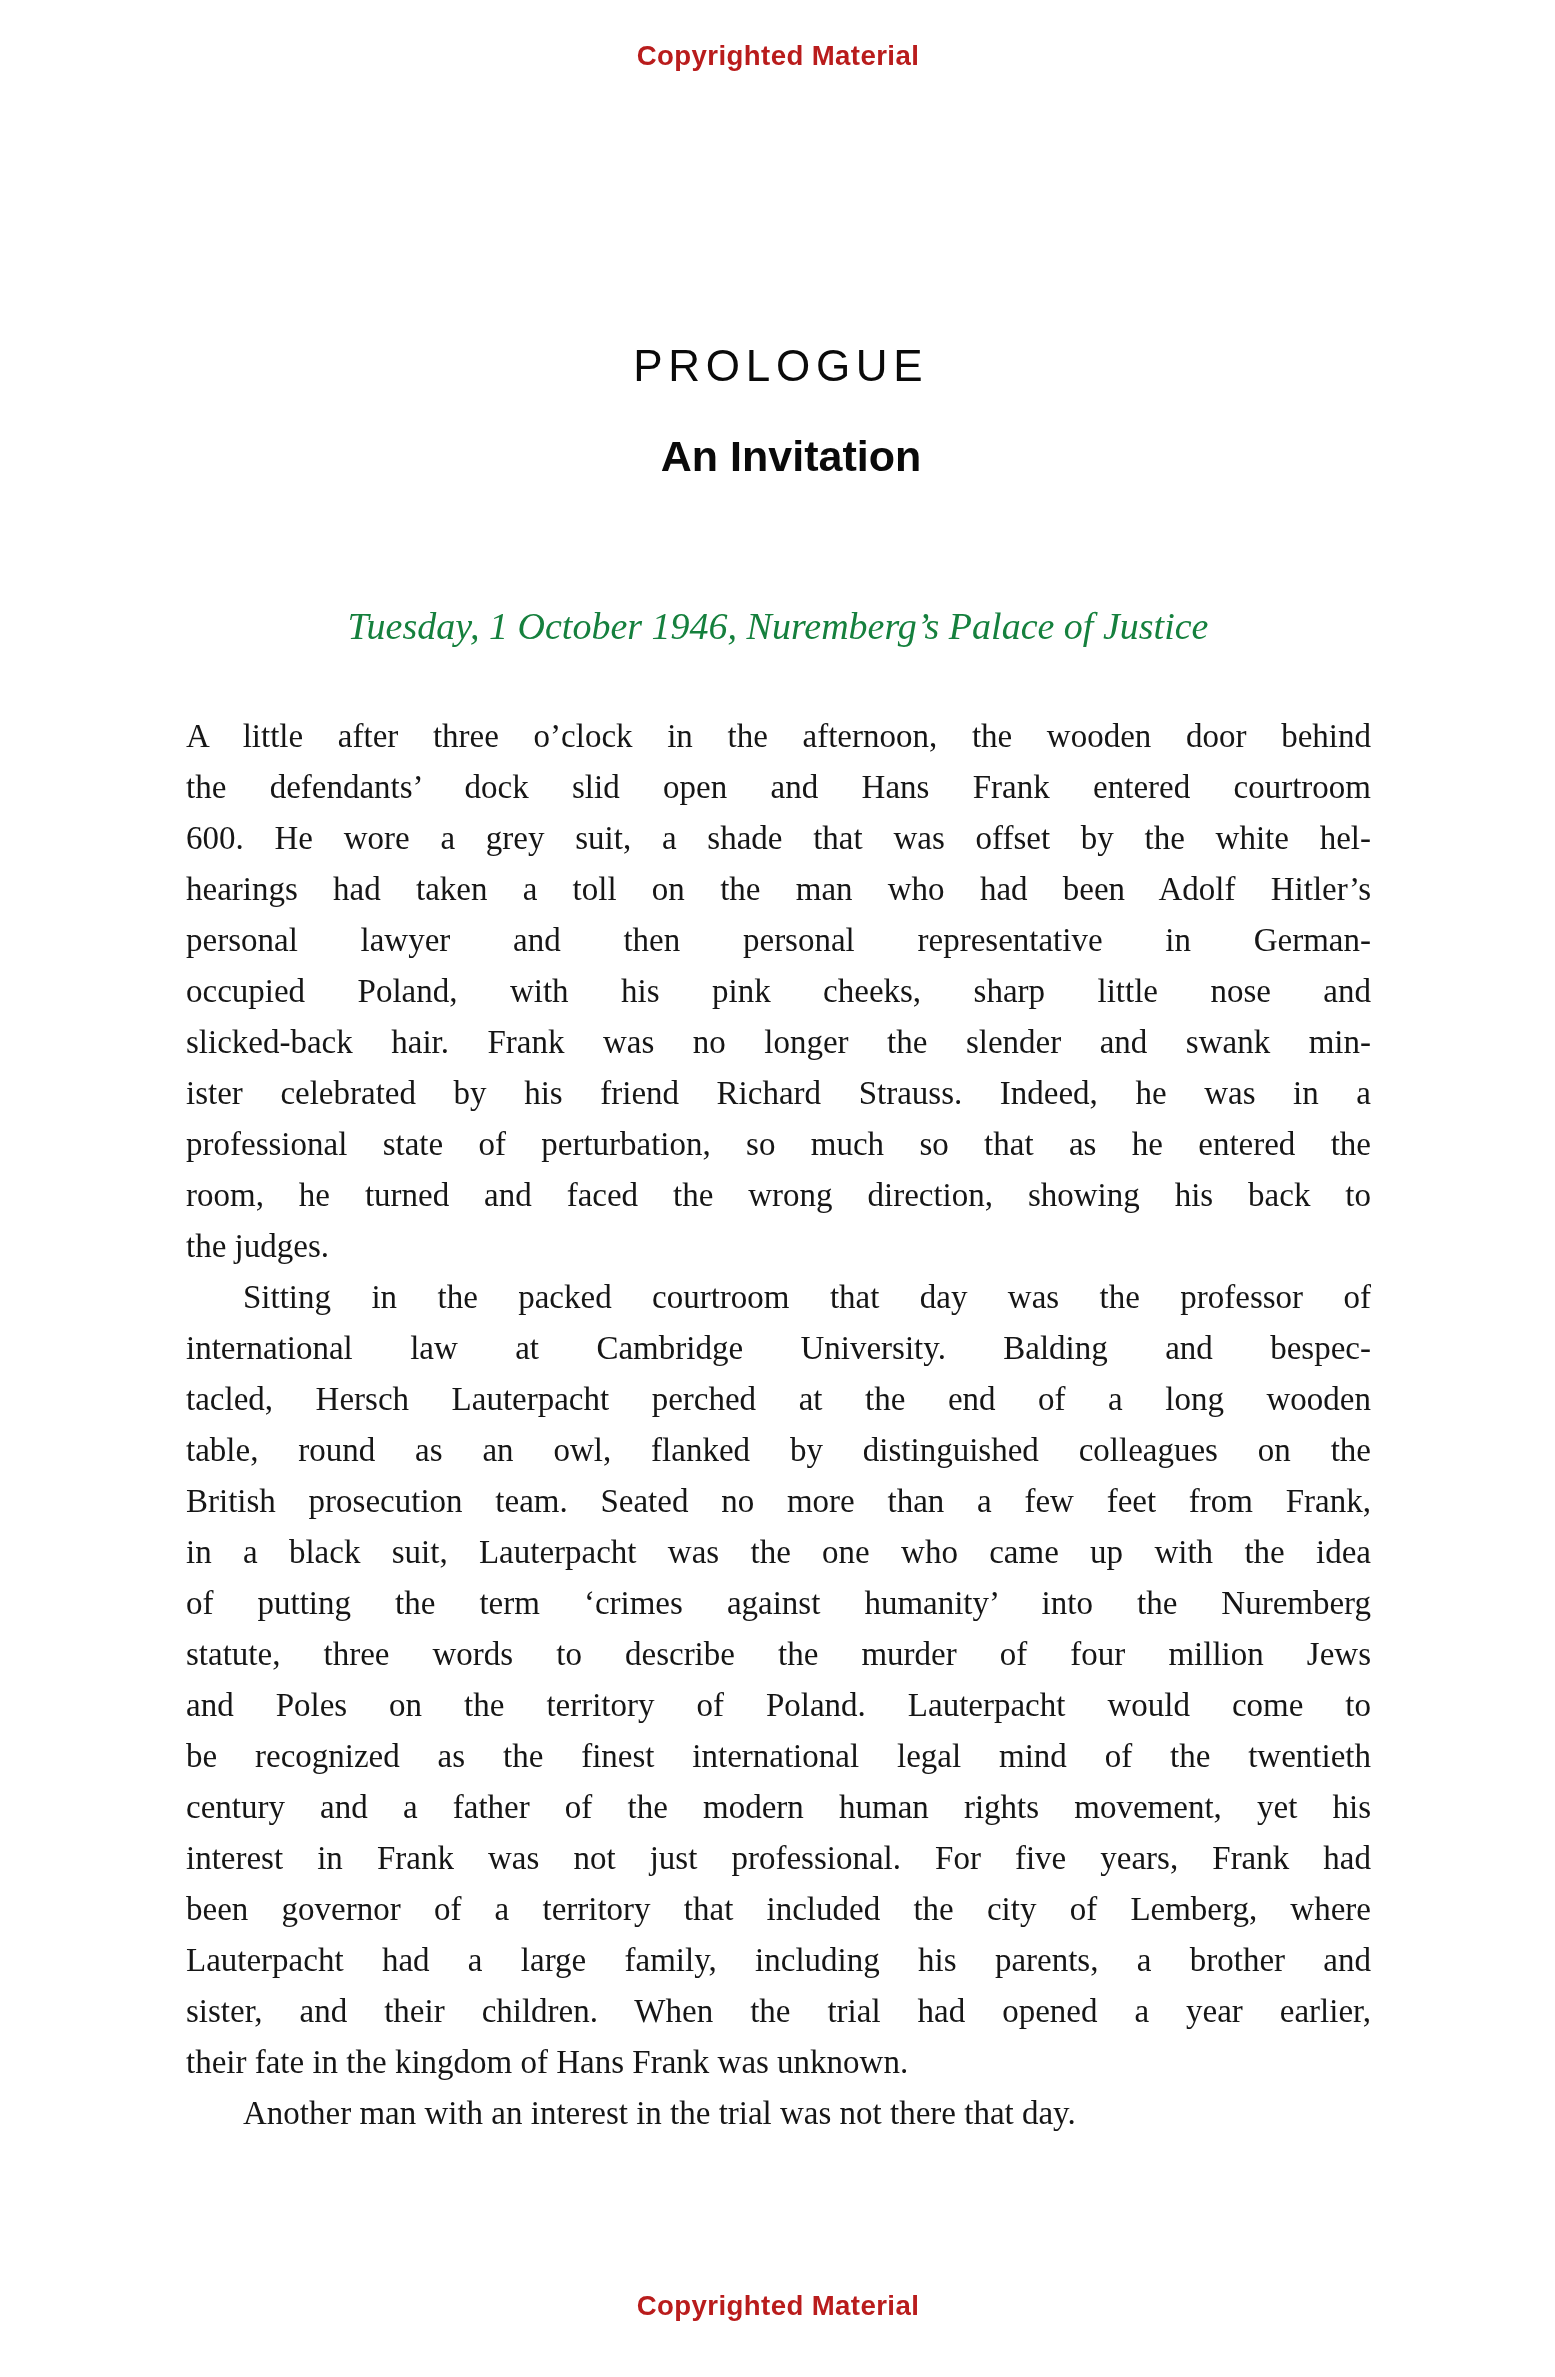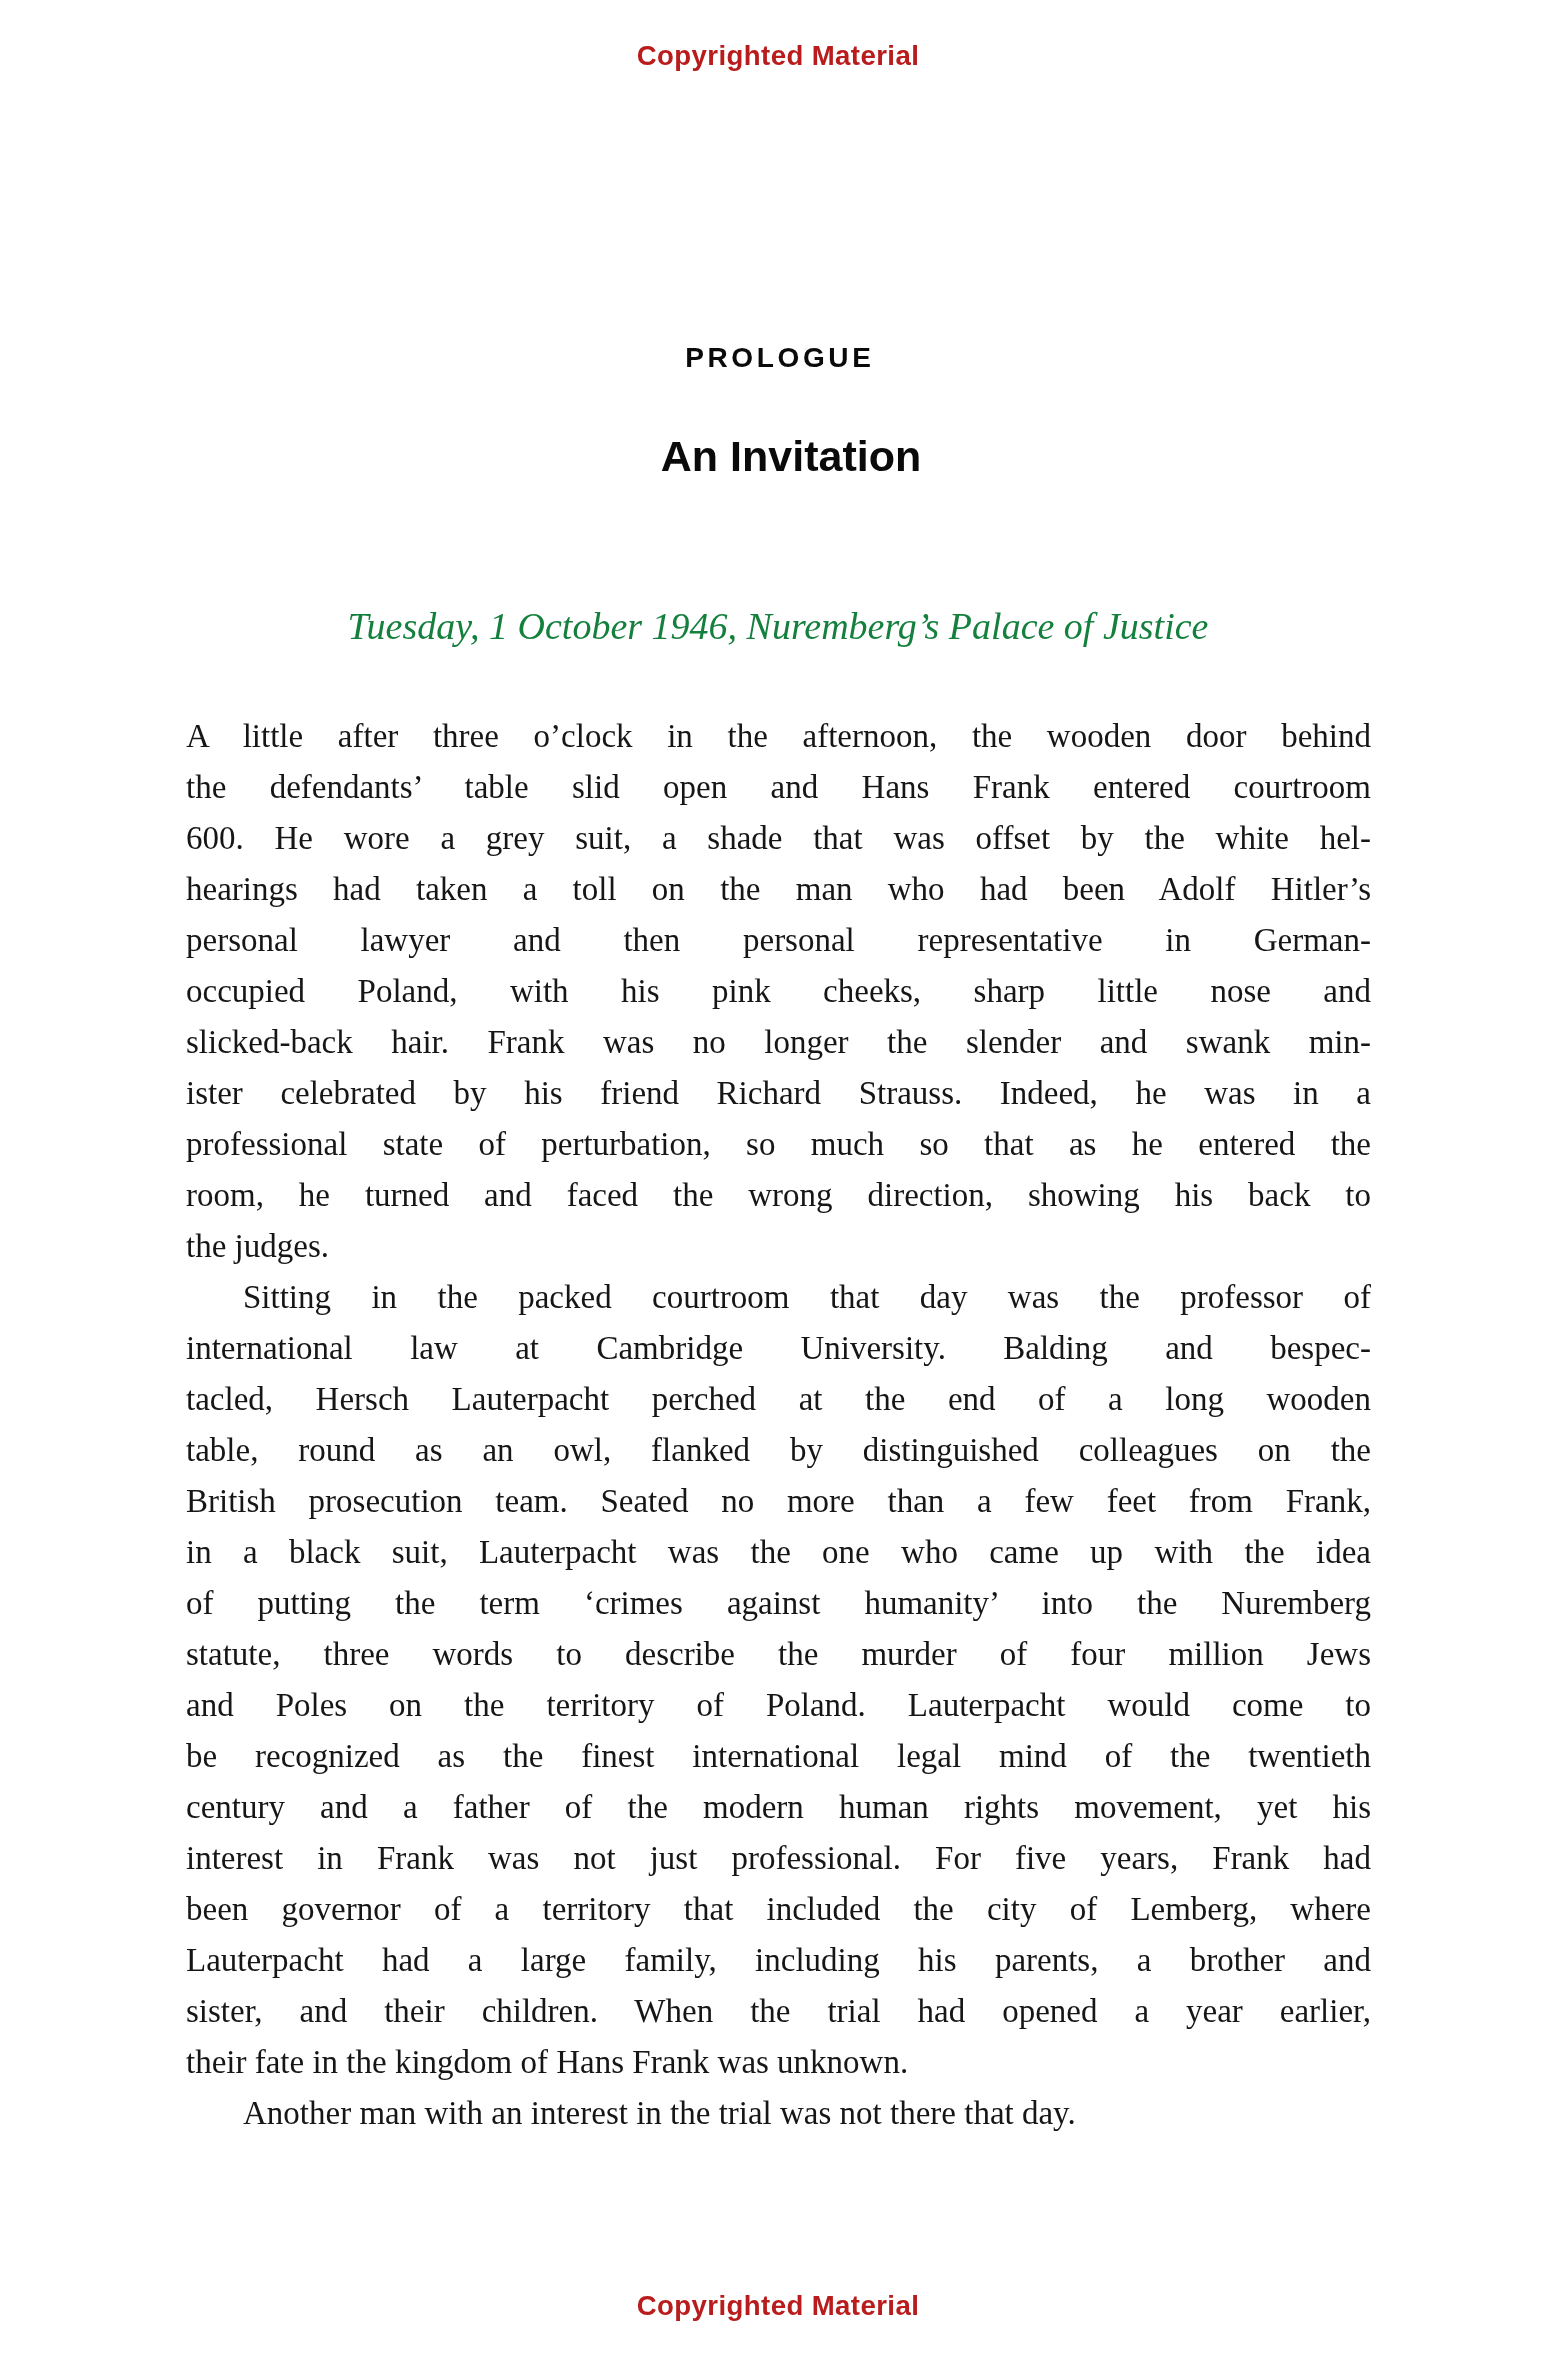--- a/index.html
+++ b/index.html
@@ -28,22 +28,22 @@
   .copyright.top { top: 42px; }
   .copyright.bottom { top: 2292px; }
   .heading {
     position: absolute;
     top: 344px;
     left: 0;
     width: 100%;
     margin: 0;
     text-align: center;
     font-family: "Liberation Sans", sans-serif;
-    font-weight: bold;
-    font-size: 28px;
+    font-weight: normal;
+    font-size: 44px;
     line-height: 1;
     letter-spacing: 0.13em;
     text-indent: 0.13em;
     color: #0a0a0a;
   }
   .subheading {
     position: absolute;
     top: 420px;
     left: 0;
     width: 100%;
@@ -90,21 +90,21 @@
   <div class="copyright top">Copyrighted Material</div>
 
   <h1 class="heading">PROLOGUE</h1>
 
   <h2 class="subheading">An Invitation</h2>
 
   <div class="dateline">Tuesday, 1 October 1946, Nuremberg’s Palace of Justice</div>
 
   <div class="body-text">
       <div class="line just">A little after three o’clock in the afternoon, the wooden door behind</div>
-      <div class="line just">the defendants’ table slid open and Hans Frank entered courtroom</div>
+      <div class="line just">the defendants’ dock slid open and Hans Frank entered courtroom</div>
       <div class="line just">600. He wore a grey suit, a shade that was offset by the white hel-</div>
       <div class="line just">hearings had taken a toll on the man who had been Adolf Hitler’s</div>
       <div class="line just">personal lawyer and then personal representative in German-</div>
       <div class="line just">occupied Poland, with his pink cheeks, sharp little nose and</div>
       <div class="line just">slicked-back hair. Frank was no longer the slender and swank min-</div>
       <div class="line just">ister celebrated by his friend Richard Strauss. Indeed, he was in a</div>
       <div class="line just">professional state of perturbation, so much so that as he entered the</div>
       <div class="line just">room, he turned and faced the wrong direction, showing his back to</div>
       <div class="line last">the judges.</div>
       <div class="line just indent">Sitting in the packed courtroom that day was the professor of</div>

